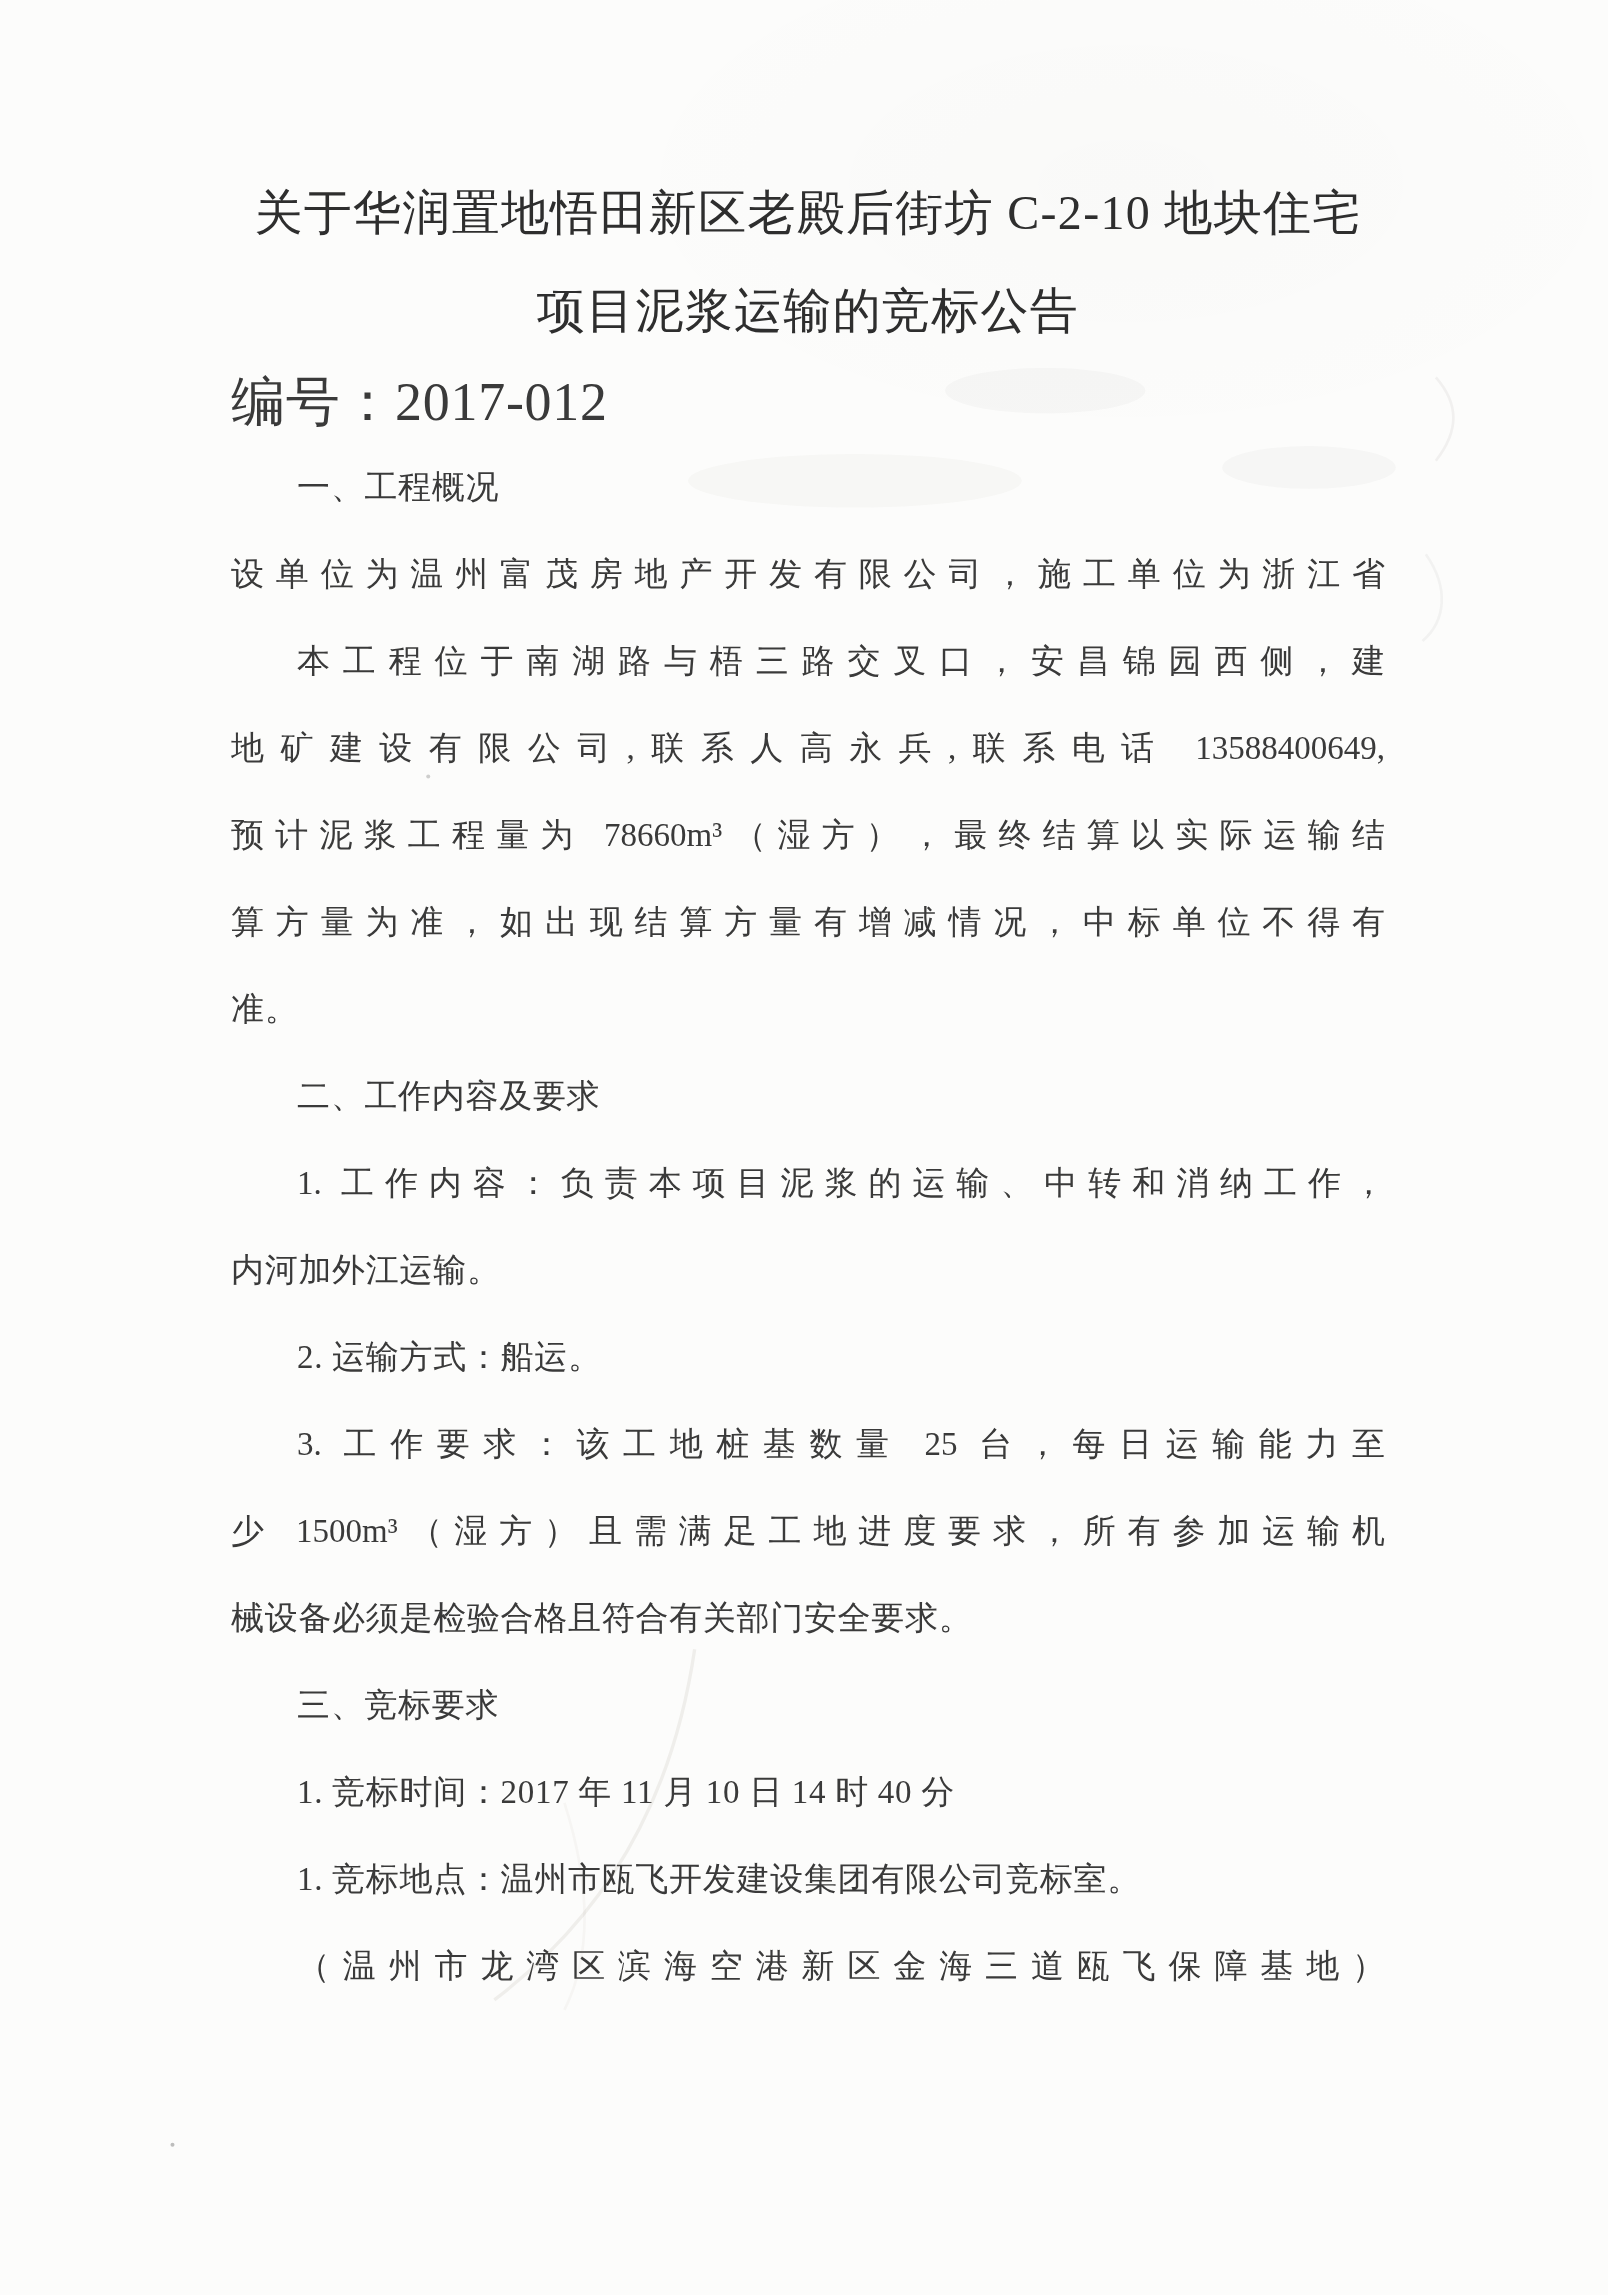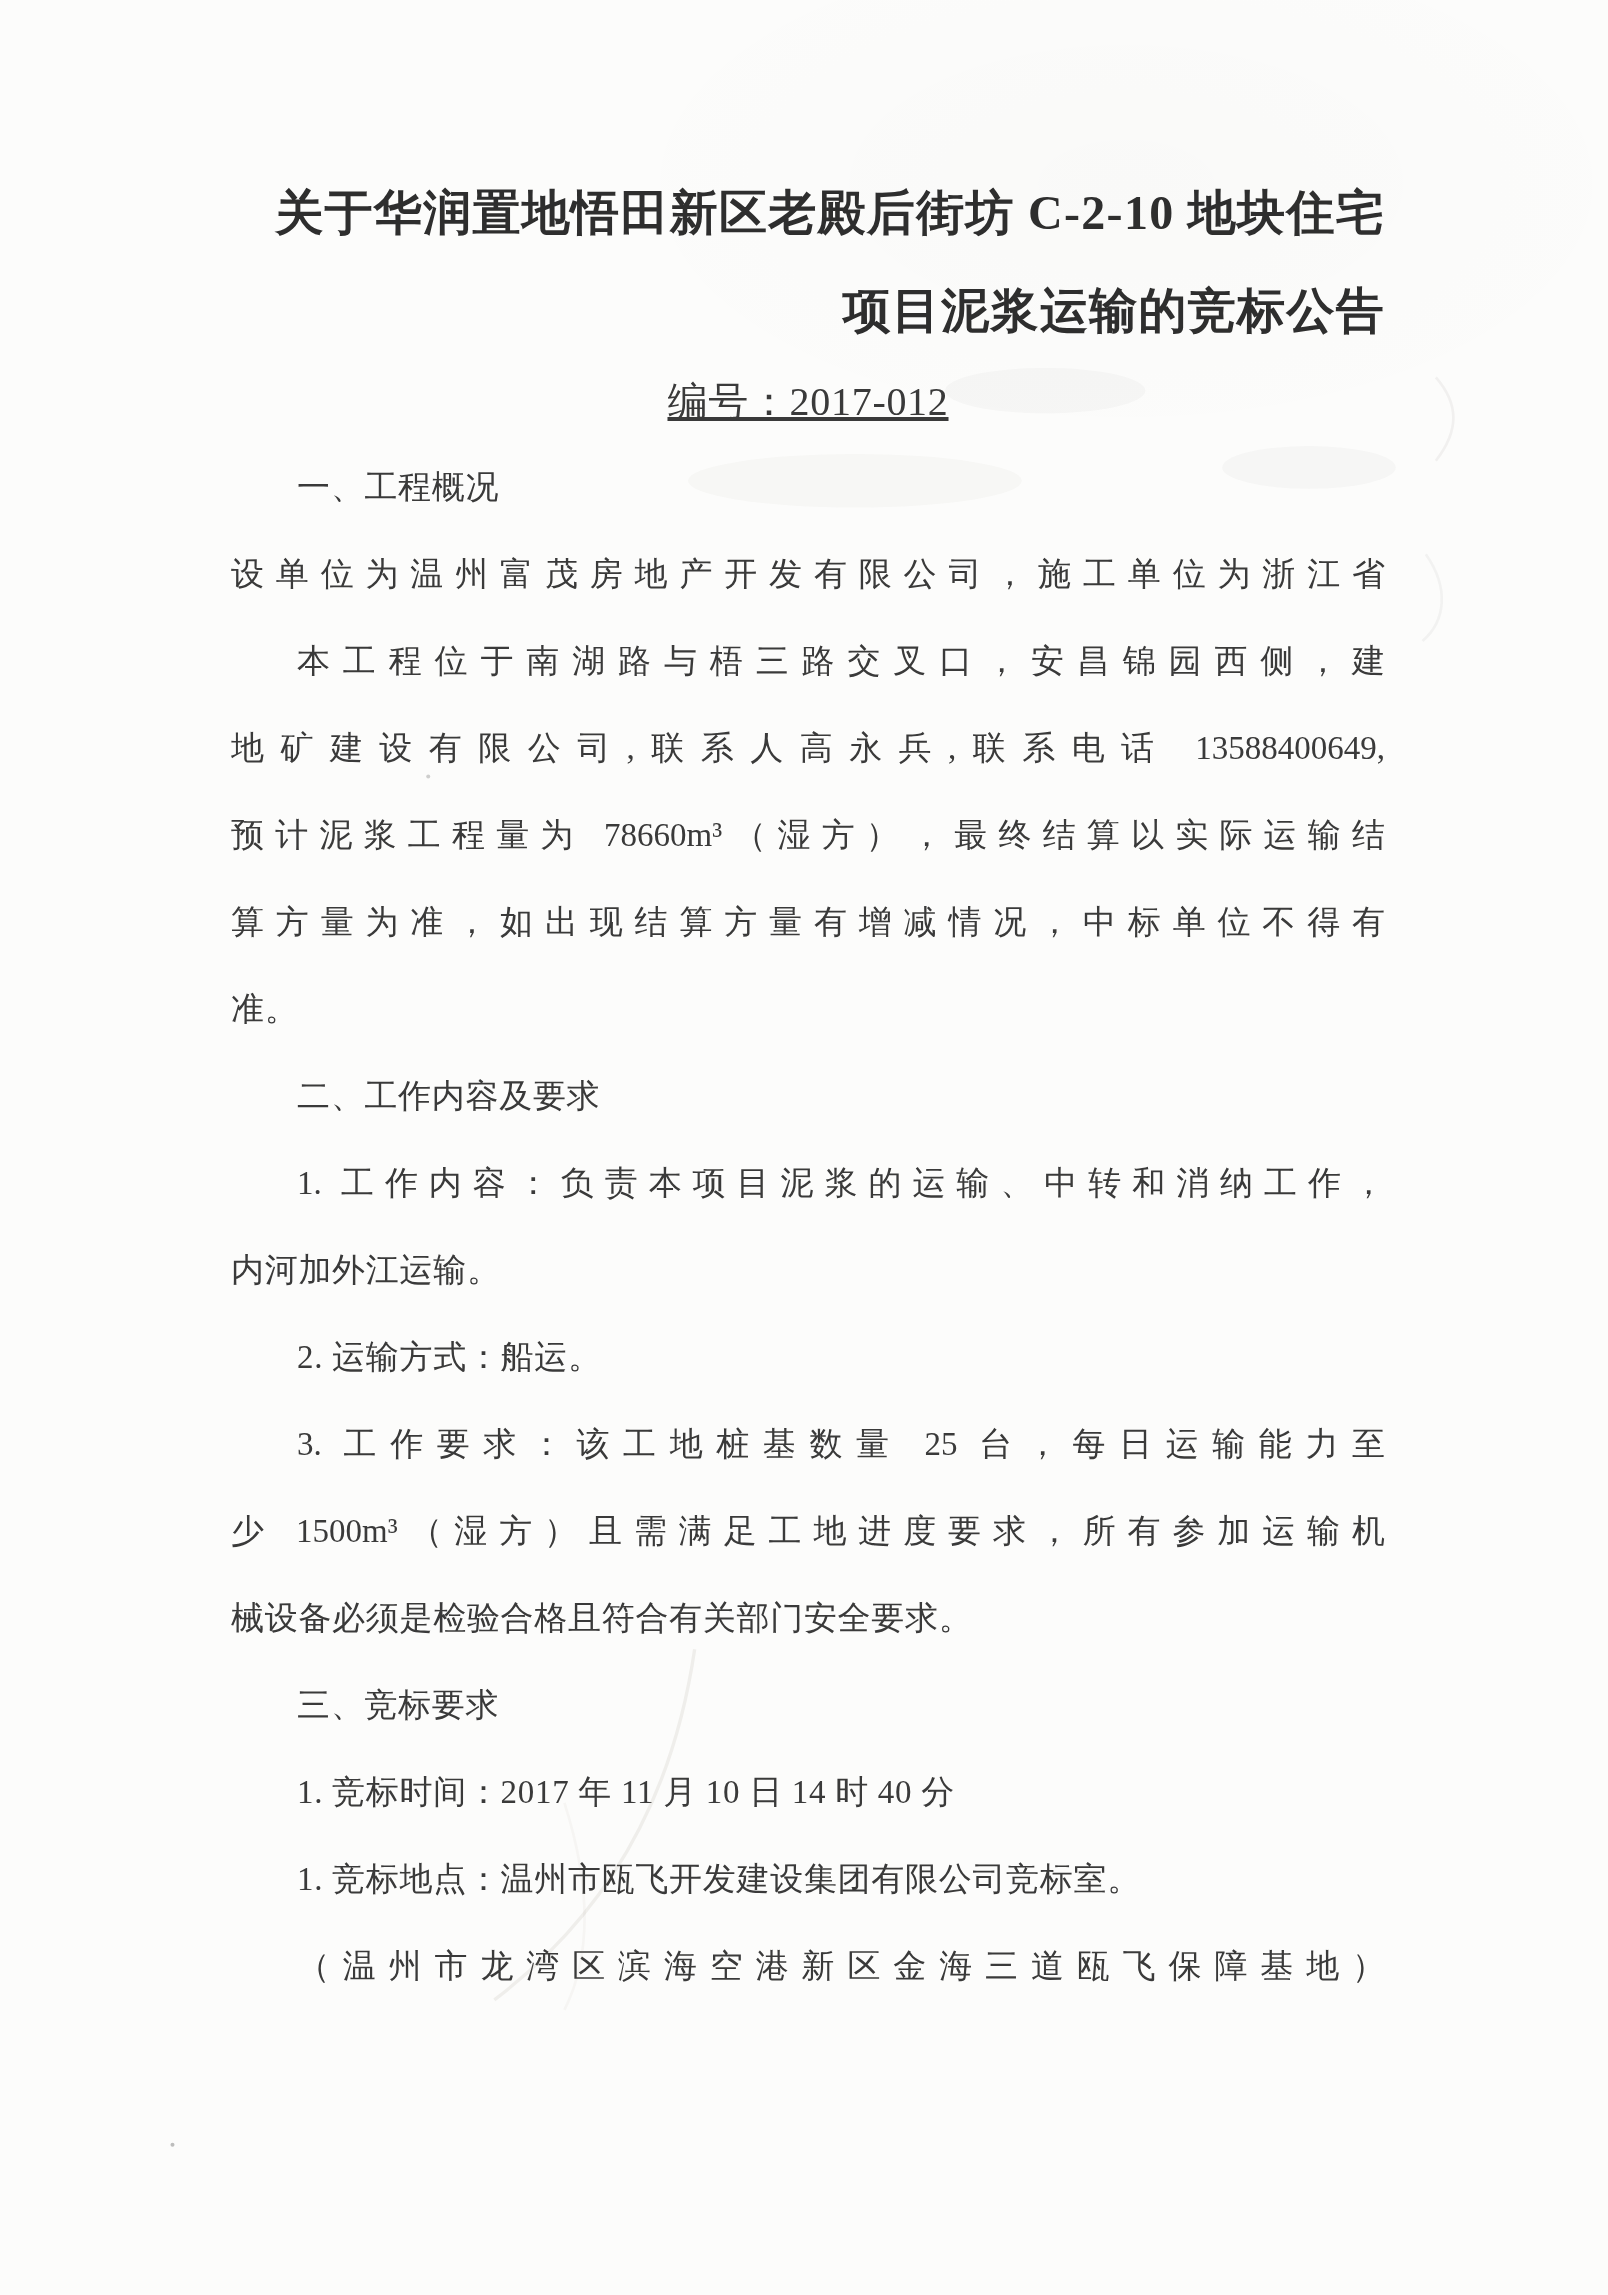--- a/index.html
+++ b/index.html
@@ -20,33 +20,32 @@
     position:relative;
     width:1609px;height:2295px;
     padding:164px 224px 0 231px;
     background:
       radial-gradient(801px 401px at 70% 8%, rgba(0,0,0,0.012), transparent 70%),
       var(--paper);
   }
   .title{
     font-size:48px;
     line-height:98px;
-    font-weight:bold;
-    text-align:right;
+    font-weight:normal;
+    text-align:center;
     color:var(--ink-title);
     letter-spacing:1.3px;
   }
   .title .tline{display:block;white-space:nowrap;}
   .doc-number{
-    font-size:40px;
+    font-size:54px;
     line-height:84px;
-    text-align:center;
+    text-align:left;
     letter-spacing:0.7px;
     white-space:nowrap;
-    text-decoration:underline;
   }
   .body-text{width:100%;}
   .line{
     font-size:33px;
     line-height:87px;
     letter-spacing:0.7px;
     white-space:nowrap;
   }
   .line.fill{
     white-space:normal;

